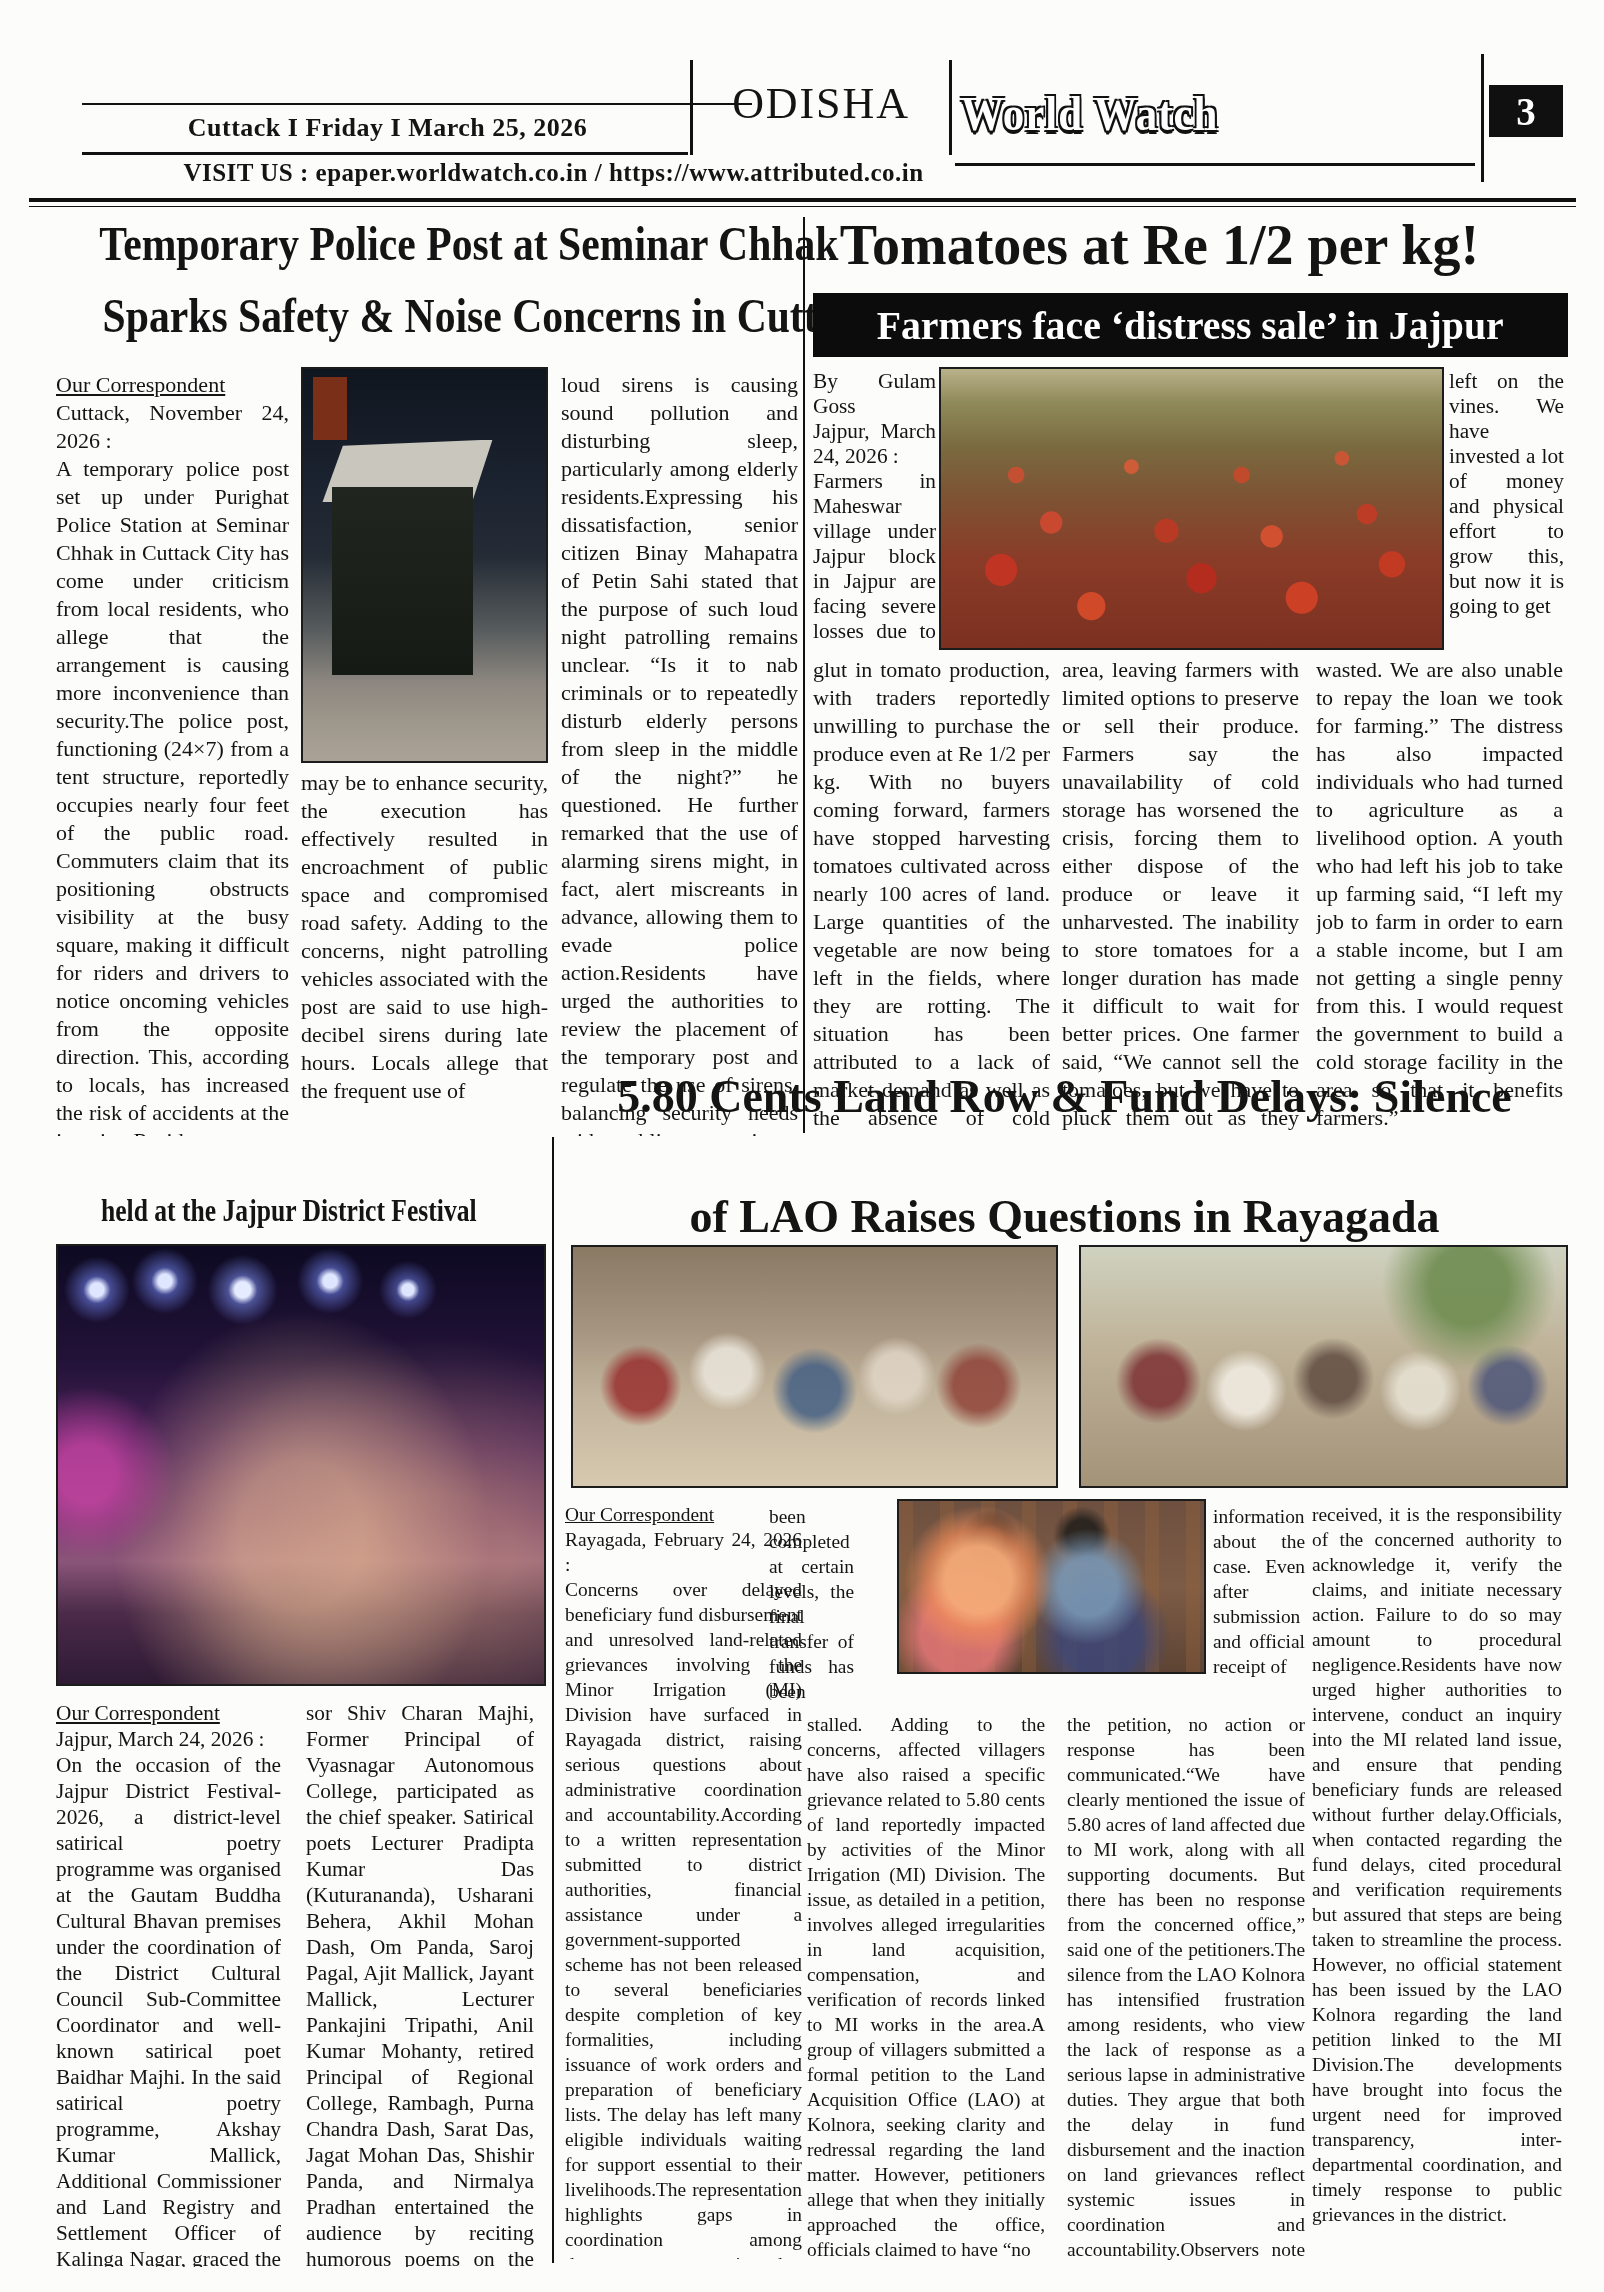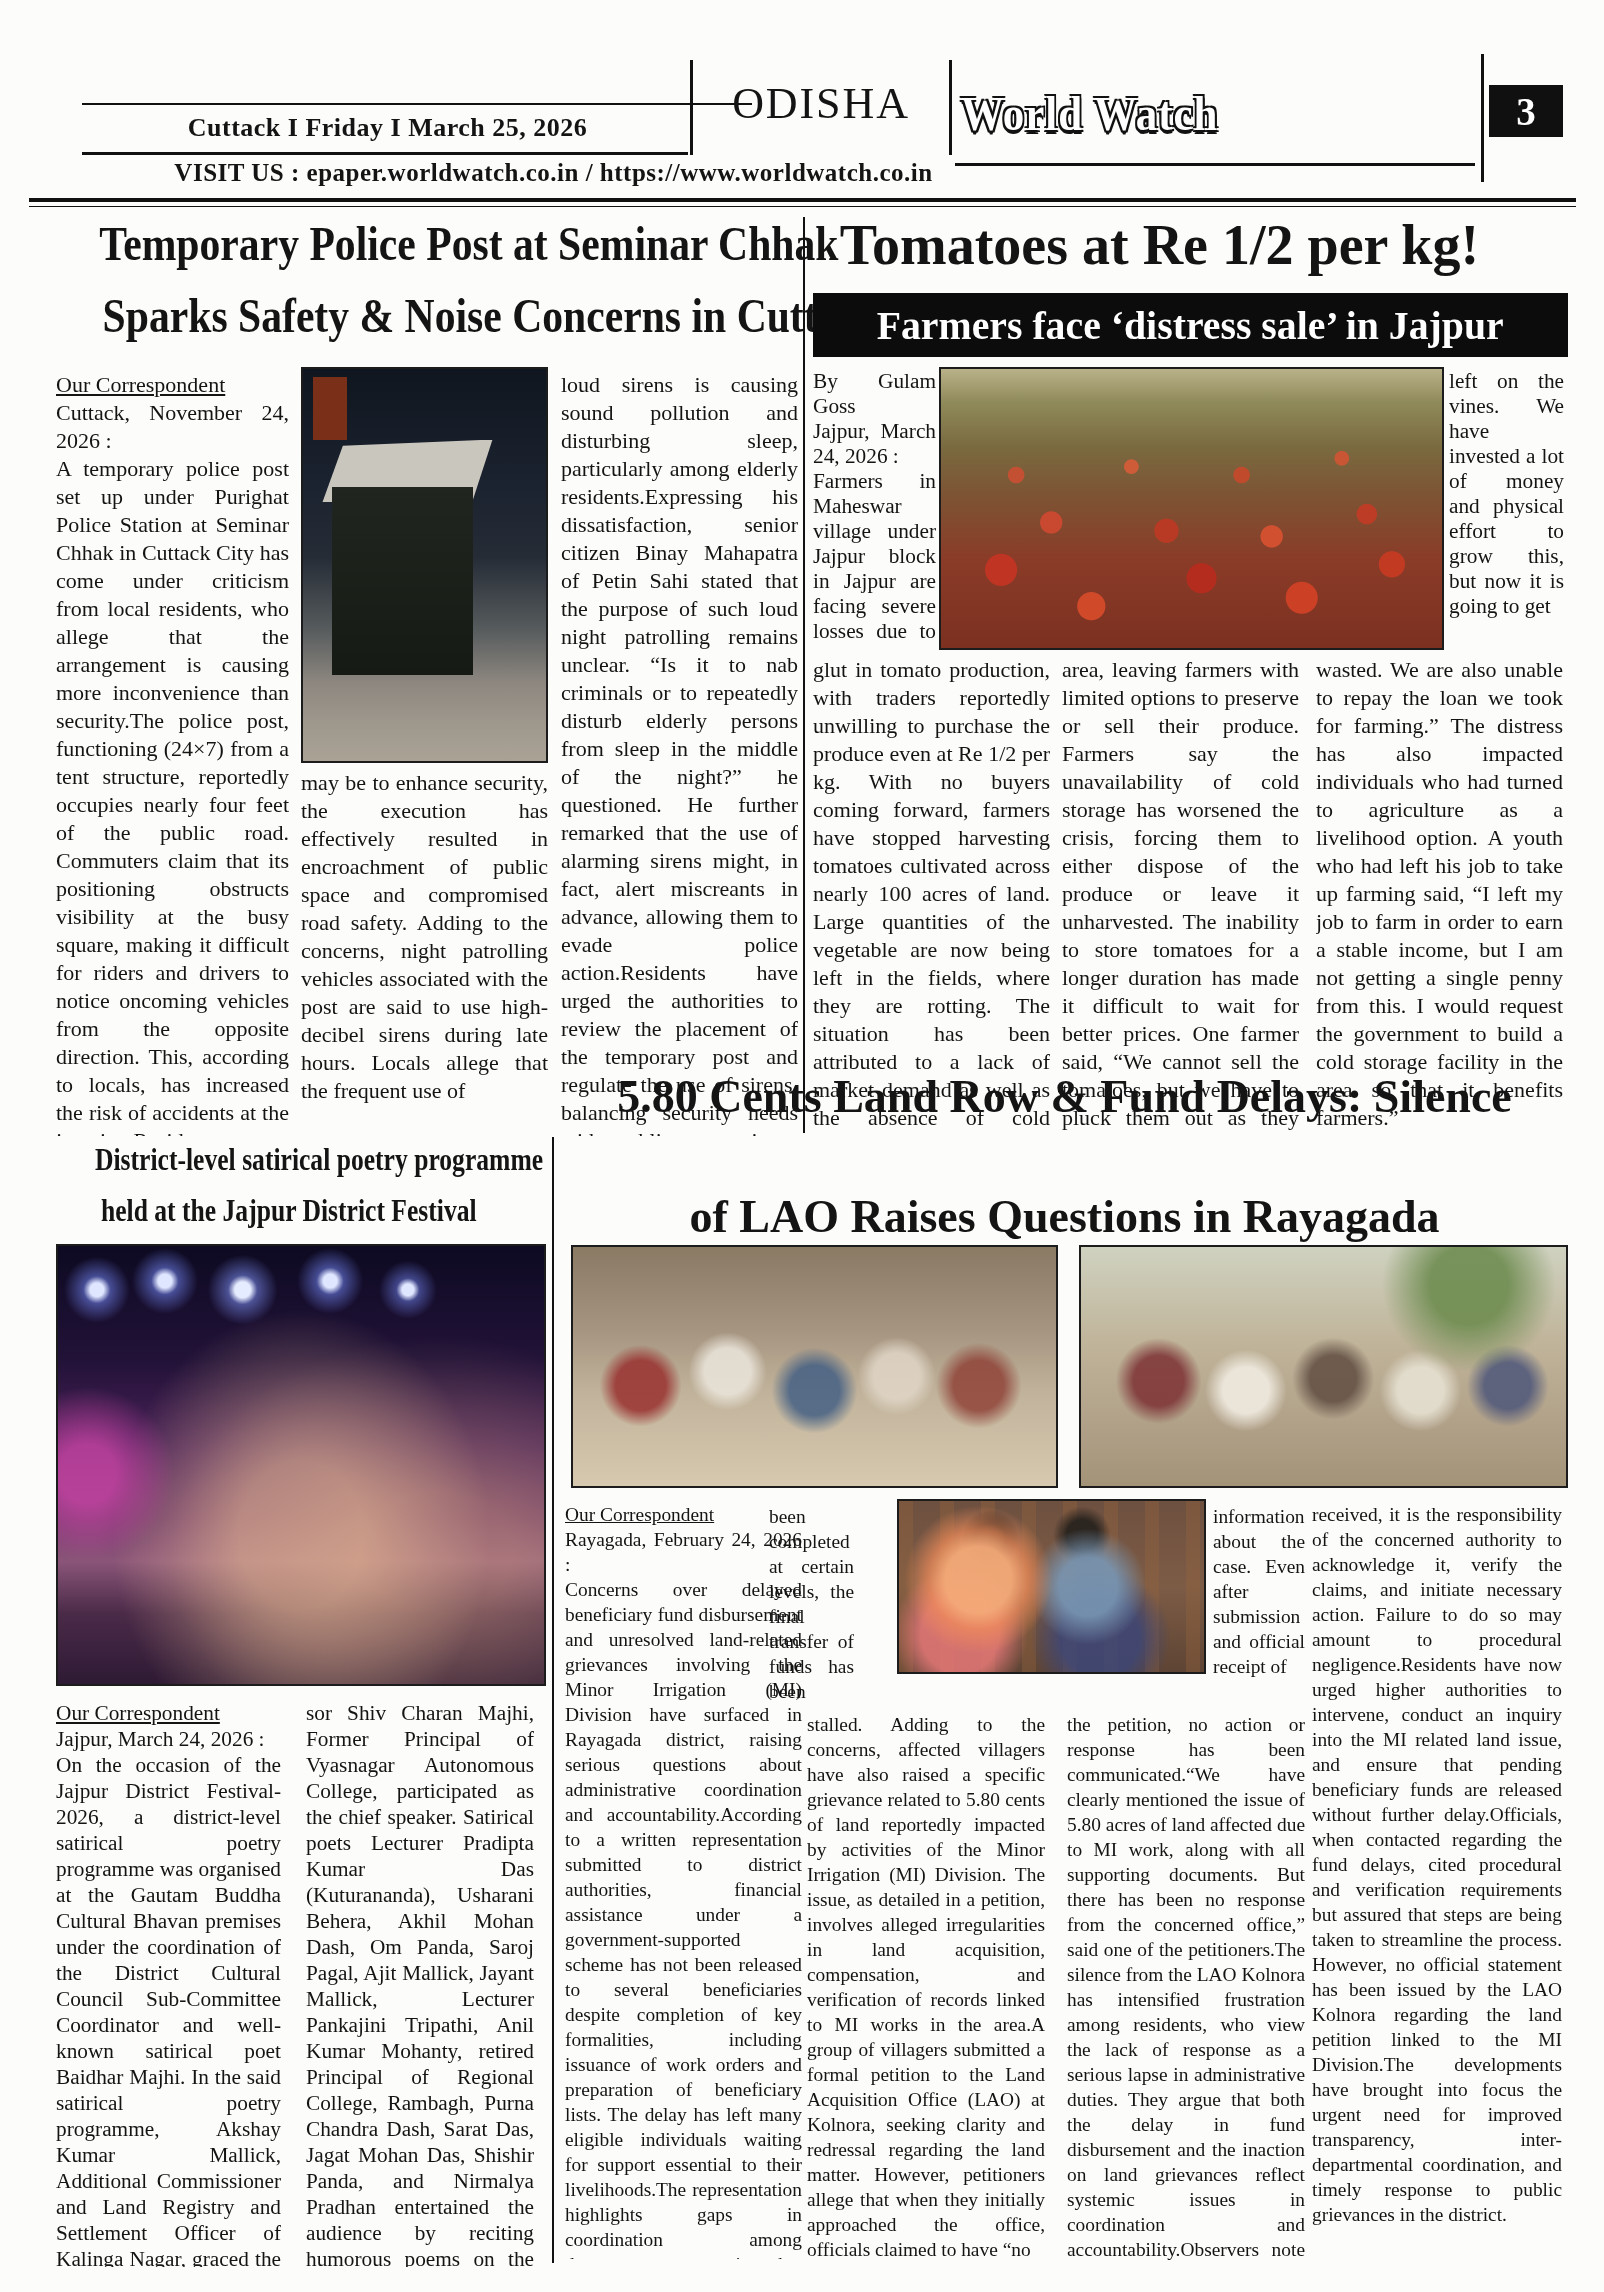--- a/index.html
+++ b/index.html
@@ -101,21 +101,21 @@
   <div class="abs rule" style="left:82px;top:103px;width:670px;height:1.9px;"></div>
   <div class="abs ctr dateline-top" style="left:116px;top:113px;width:543px;">Cuttack I Friday I March 25,  2026</div>
   <div class="abs rule" style="left:82px;top:152px;width:606px;height:2.9px;"></div>
   <div class="abs vbar" style="left:690px;top:60px;width:2.9px;height:95px;"></div>
   <div class="abs ctr edition" style="left:693px;top:78px;width:256px;">ODISHA</div>
   <div class="abs vbar" style="left:949px;top:60px;width:2.9px;height:95px;"></div>
   <div class="abs logo" style="left:961px;top:89px;">World Watch</div>
   <div class="abs rule" style="left:955px;top:163px;width:520px;height:2.9px;"></div>
   <div class="abs vbar" style="left:1481px;top:54px;width:2.9px;height:128px;"></div>
   <div class="abs pagebadge" style="left:1489px;top:85px;width:74px;height:52px;">3</div>
-  <div class="abs ctr visitus" style="left:136px;top:159px;width:835px;">VISIT US : epaper.worldwatch.co.in / https://www.worldwatch.co.in</div>
+  <div class="abs ctr visitus" style="left:136px;top:159px;width:835px;">VISIT US : epaper.worldwatch.co.in / https://www.attributed.co.in</div>
   <div class="abs thickrule" style="left:29px;top:198px;width:1547px;"></div>
 
   <div class="abs ctr" style="left:34px;top:215px;width:767px;">
     <span class="hl hl-police">Temporary Police Post at Seminar Chhak</span>
   </div>
   <div class="abs ctr" style="left:34px;top:287px;width:767px;">
     <span class="hl hl-police">Sparks Safety &amp; Noise Concerns in Cuttack</span>
   </div>
 
   <div class="abs col" style="left:56px;top:371px;width:233px;height:765px;">
@@ -149,23 +149,20 @@
   </div>
 
   <div class="abs photo ph-tomato" style="left:939px;top:367px;width:505px;height:283px;"></div>
 
   <div class="abs col colsm" style="left:1449px;top:369px;width:115px;height:281px;">left on the vines. We have invested a lot of money and physical effort to grow this, but now it is going to get</div>
 
   <div class="abs col" style="left:813px;top:656px;width:237px;height:479px;">glut in tomato production, with traders reportedly unwilling to purchase the produce even at Re 1/2 per kg. With no buyers coming forward, farmers have stopped harvesting tomatoes cultivated across nearly 100 acres of land. Large quantities of the vegetable are now being left in the fields, where they are rotting. The situation has been attributed to a lack of market demand as well as the absence of cold storage facilities in the</div>
   <div class="abs col" style="left:1062px;top:656px;width:237px;height:479px;">area, leaving farmers with limited options to preserve or sell their produce. Farmers say the unavailability of cold storage has worsened the crisis, forcing them to either dispose of the produce or leave it unharvested. The inability to store tomatoes for a longer duration has made it difficult to wait for better prices. One farmer said, “We cannot sell the tomatoes, but we have to pluck them out as they would damage the land if</div>
   <div class="abs col" style="left:1316px;top:656px;width:247px;height:479px;">wasted. We are also unable to repay the loan we took for farming.” The distress has also impacted individuals who had turned to agriculture as a livelihood option. A youth who had left his job to take up farming said, “I left my job to farm in order to earn a stable income, but I am not getting a single penny from this. I would request the government to build a cold storage facility in the area so that it benefits farmers.”</div>
 
-  <div class="abs ctr" style="left:39px;top:1141px;width:500px;">
-    <span class="hl hl-poetry">District-level satirical poetry programme</span>
-  </div>
   <div class="abs ctr" style="left:39px;top:1192px;width:500px;">
     <span class="hl hl-poetry">held at the Jajpur District Festival</span>
   </div>
 
   <div class="abs photo ph-stage" style="left:56px;top:1244px;width:490px;height:442px;"></div>
 
   <div class="abs col colp" style="left:56px;top:1700px;width:225px;height:567px;">
     <div class="byline">Our Correspondent</div>
     <div>Jajpur, March 24, 2026 :</div>
     <div>On the occasion of the Jajpur District Festival-2026, a district-level satirical poetry programme was organised at the Gautam Buddha Cultural Bhavan premises under the coordination of the District Cultural Council Sub-Committee Coordinator and well-known satirical poet Baidhar Majhi. In the said satirical poetry programme, Akshay Kumar Mallick, Additional Commissioner and Land Registry and Settlement Officer of Kalinga Nagar, graced the occasion as the chief guest, while Profes-</div>

